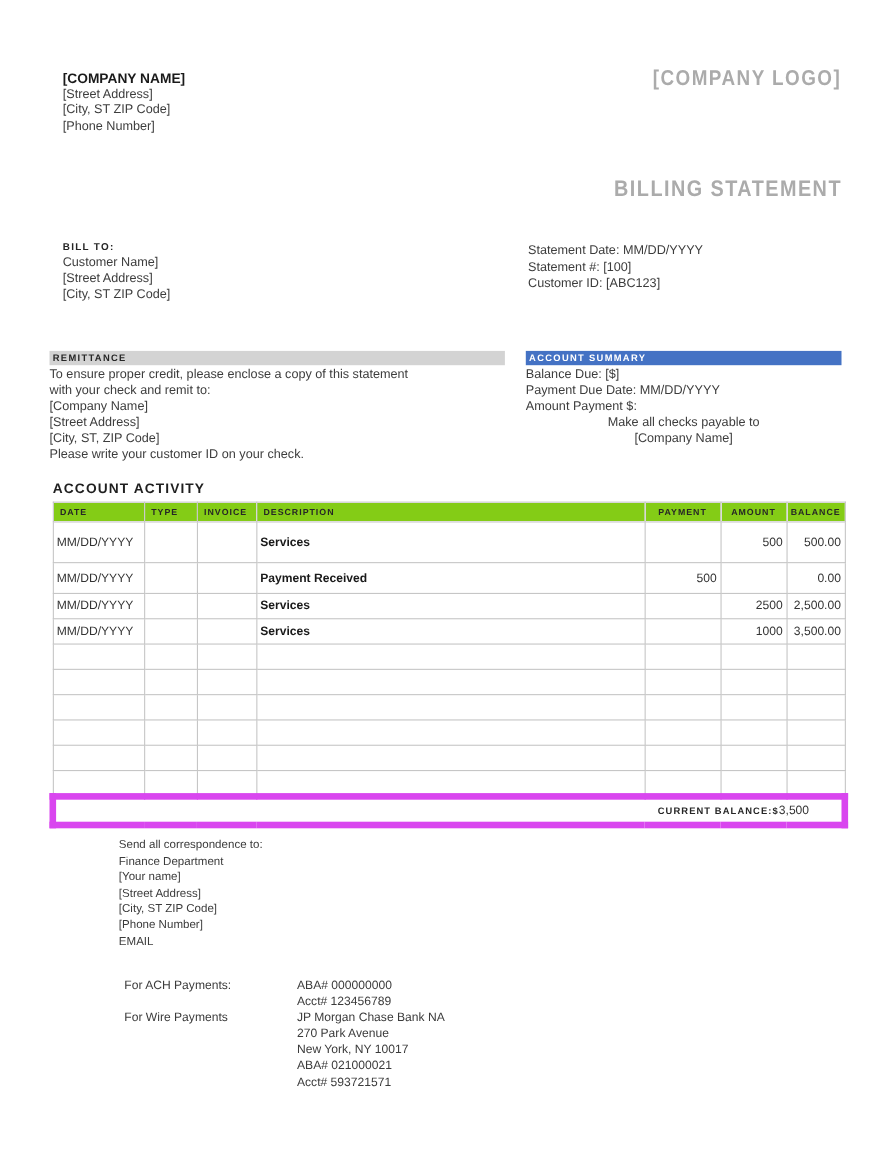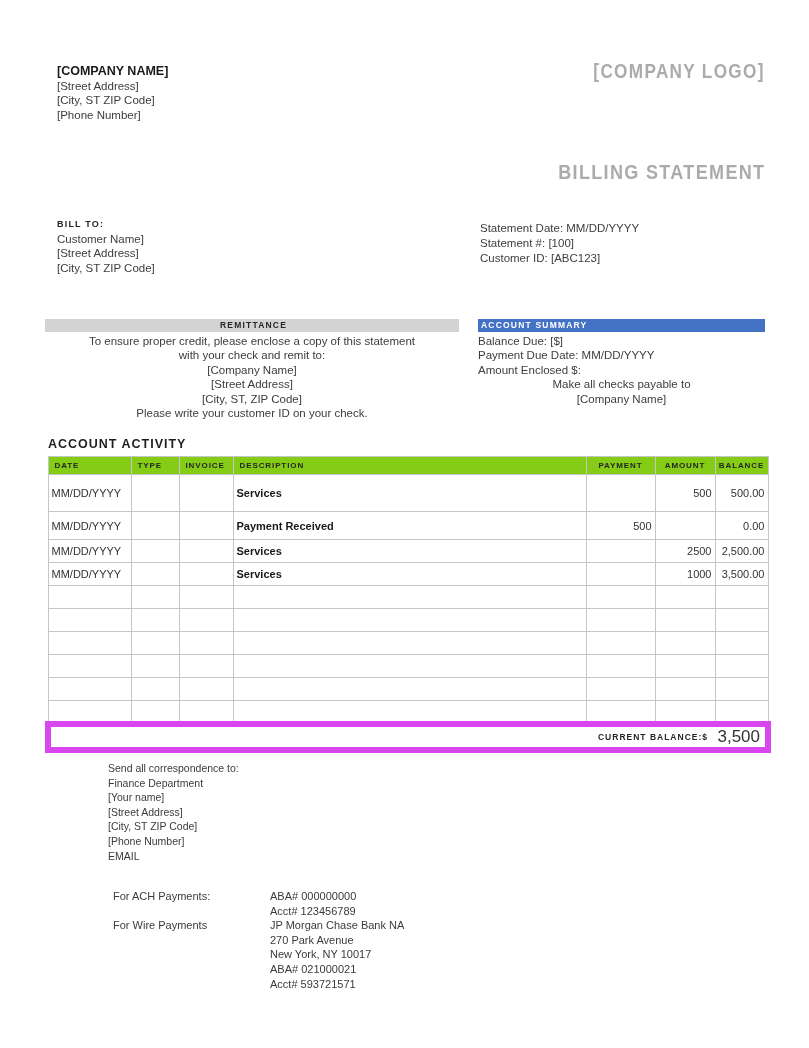--- a/index.html
+++ b/index.html
@@ -53,21 +53,21 @@
   td.c-date{font-size:11px;color:#333333;padding-left:5px;}
   td.c-desc{font-size:11px;font-weight:bold;color:#1a1a1a;padding-left:5px;}
   td.c-num{font-size:11px;color:#333333;text-align:right;padding-right:2px;}
   tr.r-tall{height:37px;}
   tr.r-med{height:28px;}
   tr.r-std{height:23px;}
   tr.balance-row{height:26px;}
   tr.balance-row td{border:6px solid #d946ef;}
   .bal-flex{display:flex;justify-content:flex-end;align-items:center;}
   .bal-label{font-size:8.5px;font-weight:bold;letter-spacing:1px;color:#262626;}
-  .bal-value{display:inline-block;width:52px;text-align:right;font-size:17px;color:#333333;padding-right:2px;}
+  .bal-value{display:inline-block;width:52px;text-align:left;font-size:11px;color:#333333;padding-right:2px;}
 
   
   .corr-line{font-size:10.5px;line-height:14.6px;color:#3b3b3b;}
   .pay-grid{display:grid;grid-template-columns:157px auto;}
   .pay-cell{font-size:11px;line-height:14.6px;color:#3b3b3b;white-space:nowrap;}
 </style>
 </head>
 <body>
 
 <div class="page">
@@ -95,38 +95,38 @@
       <div class="body-line">[City, ST ZIP Code]</div>
     </div>
   </div>
 
   <div class="abs" style="left:480px;top:221px;">
     <div class="stmt-line">Statement Date: MM/DD/YYYY</div>
     <div class="stmt-line">Statement #: [100]</div>
     <div class="stmt-line">Customer ID: [ABC123]</div>
   </div>
 
-  <div class="abs" style="left:45px;top:319px;width:414px;text-align:center;">
+  <div class="abs" style="left:45px;top:319px;width:414px;">
     <div class="bar bar-gray">REMITTANCE</div>
     <div class="section-body">
       <div class="body-line">To ensure proper credit, please enclose a copy of this statement</div>
       <div class="body-line">with your check and remit to:</div>
       <div class="body-line">[Company Name]</div>
       <div class="body-line">[Street Address]</div>
       <div class="body-line">[City, ST, ZIP Code]</div>
       <div class="body-line">Please write your customer ID on your check.</div>
     </div>
   </div>
 
   <div class="abs" style="left:478px;top:319px;width:287px;">
     <div class="bar bar-blue">ACCOUNT SUMMARY</div>
     <div class="section-body">
       <div class="body-line">Balance Due: [$]</div>
       <div class="body-line">Payment Due Date: MM/DD/YYYY</div>
-      <div class="body-line">Amount Enclosed $:</div>
+      <div class="body-line">Amount Payment $:</div>
       <div class="body-line centered">Make all checks payable to</div>
       <div class="body-line centered">[Company Name]</div>
     </div>
   </div>
 
   <div class="abs activity-title" style="left:48px;top:437px;">ACCOUNT ACTIVITY</div>
 
   <table class="activity abs" style="left:45px;top:456px;">
     <colgroup>
       <col style="width:83px">

